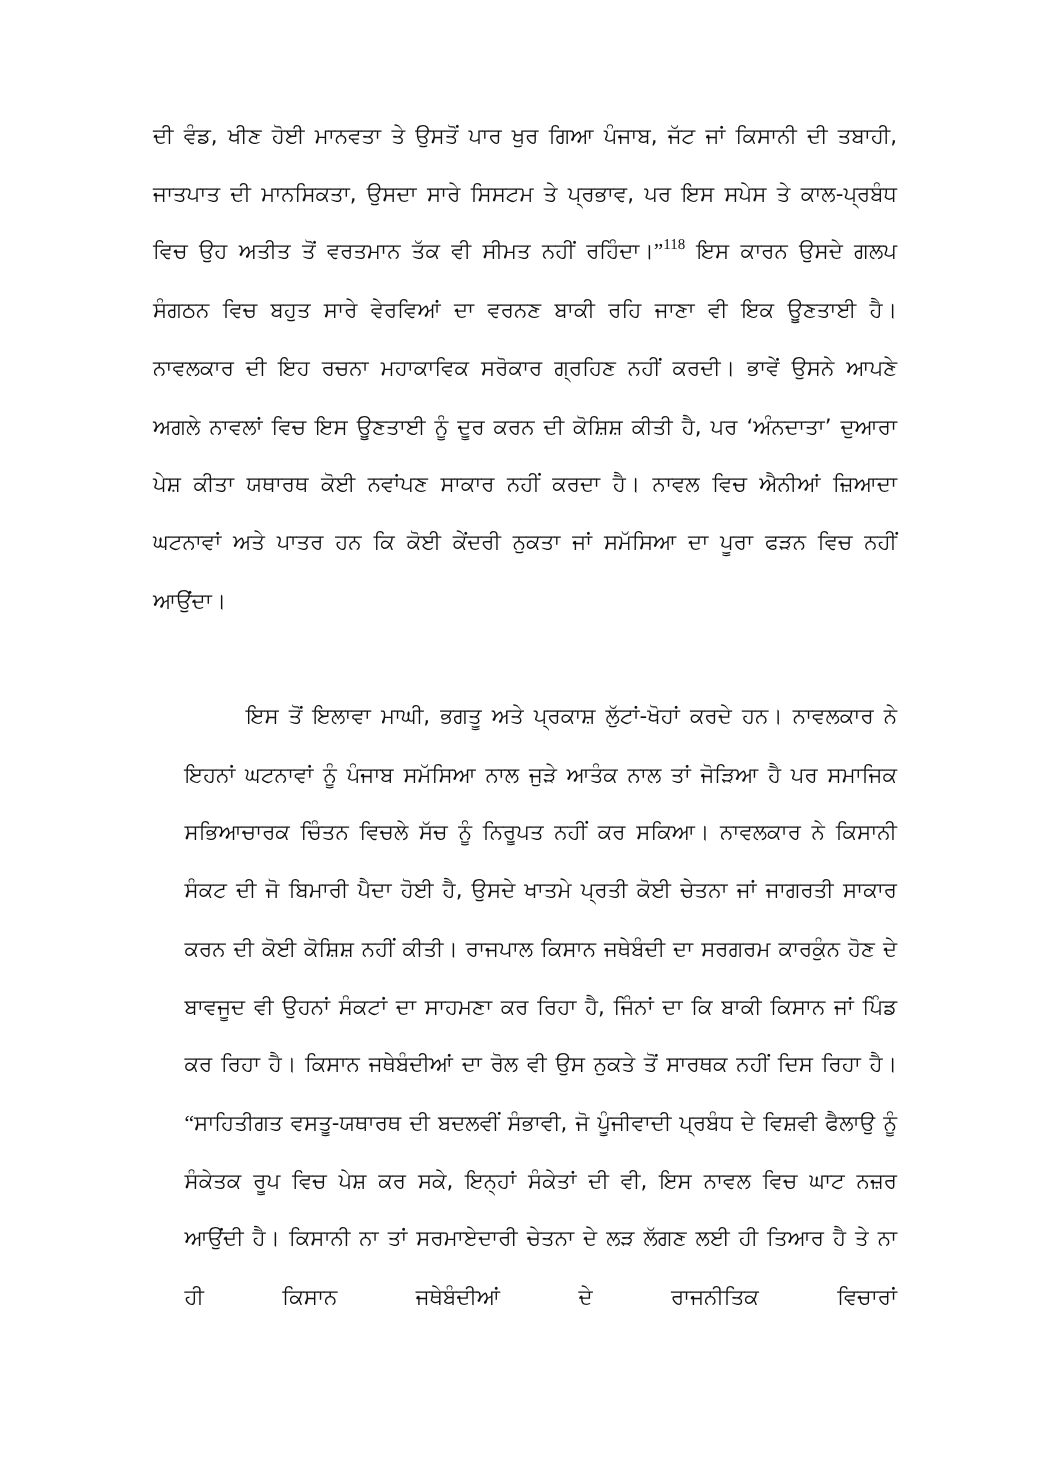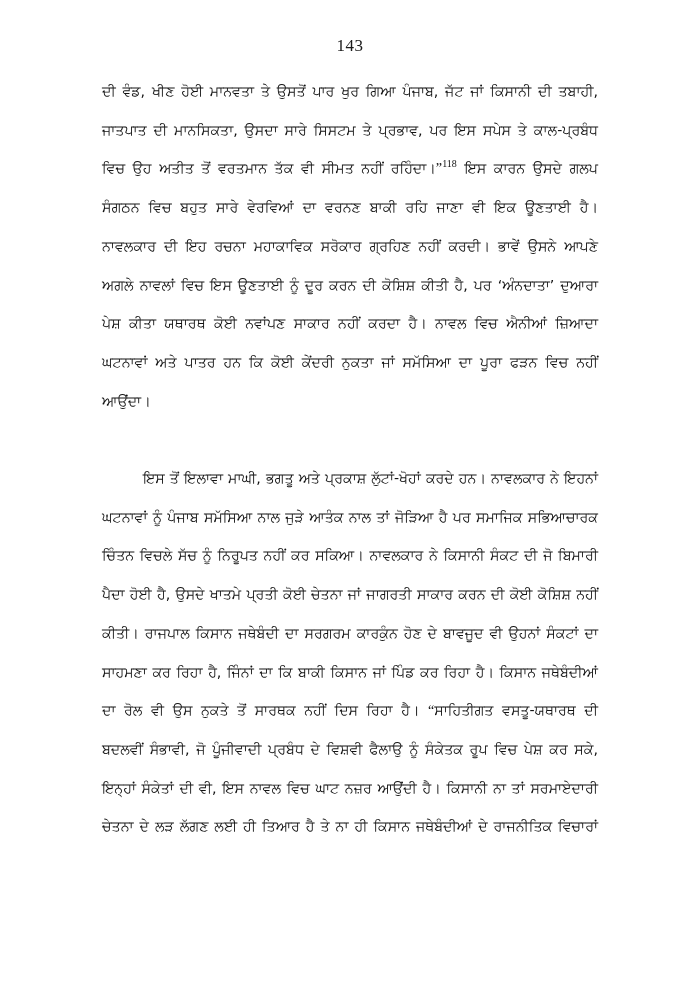--- a/index.html
+++ b/index.html
@@ -57,20 +57,21 @@
     letter-spacing: 0px;
     hyphens: none;
   }
 
   .para.indent {
     text-indent: 41px;
   }
 
   .para + .para {
     margin-top: 0;
+    margin-left: 21px;
   }
 
   
   .para:after {
     content: "";
     display: inline-block;
     width: 100%;
   }
 
   sup.footnote-ref {
@@ -83,21 +84,20 @@
 
   .quote-mark {
     font-family: "Liberation Serif", "DejaVu Serif", serif;
   }
 </style>
 </head>
 <body>
 
 <div id="page">
 
-  <div class="page-number">143</div>
 
   <div class="body-text">
 
     <p class="para"><span>ਦੀ ਵੰਡ, ਖੀਣ ਹੋਈ ਮਾਨਵਤਾ ਤੇ ਉਸਤੋਂ ਪਾਰ ਖੁਰ ਗਿਆ ਪੰਜਾਬ, ਜੱਟ ਜਾਂ ਕਿਸਾਨੀ ਦੀ ਤਬਾਹੀ, ਜਾਤਪਾਤ ਦੀ ਮਾਨਸਿਕਤਾ, ਉਸਦਾ ਸਾਰੇ ਸਿਸਟਮ ਤੇ ਪ੍ਰਭਾਵ, ਪਰ ਇਸ ਸਪੇਸ ਤੇ ਕਾਲ-ਪ੍ਰਬੰਧ ਵਿਚ ਉਹ ਅਤੀਤ ਤੋਂ ਵਰਤਮਾਨ ਤੱਕ ਵੀ ਸੀਮਤ ਨਹੀਂ ਰਹਿੰਦਾ।</span><span class="quote-mark">”</span><sup class="footnote-ref">118</sup> <span>ਇਸ ਕਾਰਨ ਉਸਦੇ ਗਲਪ ਸੰਗਠਨ ਵਿਚ ਬਹੁਤ ਸਾਰੇ ਵੇਰਵਿਆਂ ਦਾ ਵਰਨਣ ਬਾਕੀ ਰਹਿ ਜਾਣਾ ਵੀ ਇਕ ਊਣਤਾਈ ਹੈ। ਨਾਵਲਕਾਰ ਦੀ ਇਹ ਰਚਨਾ ਮਹਾਕਾਵਿਕ ਸਰੋਕਾਰ ਗ੍ਰਹਿਣ ਨਹੀਂ ਕਰਦੀ। ਭਾਵੇਂ ਉਸਨੇ ਆਪਣੇ ਅਗਲੇ ਨਾਵਲਾਂ ਵਿਚ ਇਸ ਊਣਤਾਈ ਨੂੰ ਦੂਰ ਕਰਨ ਦੀ ਕੋਸ਼ਿਸ਼ ਕੀਤੀ ਹੈ, ਪਰ ‘ਅੰਨਦਾਤਾ’ ਦੁਆਰਾ ਪੇਸ਼ ਕੀਤਾ ਯਥਾਰਥ ਕੋਈ ਨਵਾਂਪਣ ਸਾਕਾਰ ਨਹੀਂ ਕਰਦਾ ਹੈ। ਨਾਵਲ ਵਿਚ ਐਨੀਆਂ ਜ਼ਿਆਦਾ ਘਟਨਾਵਾਂ ਅਤੇ ਪਾਤਰ ਹਨ ਕਿ ਕੋਈ ਕੇਂਦਰੀ ਨੁਕਤਾ ਜਾਂ ਸਮੱਸਿਆ ਦਾ ਪੂਰਾ ਫੜਨ ਵਿਚ ਨਹੀਂ ਆਉਂਦਾ।</span></p>
 
     <p class="para indent"><span>ਇਸ ਤੋਂ ਇਲਾਵਾ ਮਾਘੀ, ਭਗਤੂ ਅਤੇ ਪ੍ਰਕਾਸ਼ ਲੁੱਟਾਂ-ਖੋਹਾਂ ਕਰਦੇ ਹਨ। ਨਾਵਲਕਾਰ ਨੇ ਇਹਨਾਂ ਘਟਨਾਵਾਂ ਨੂੰ ਪੰਜਾਬ ਸਮੱਸਿਆ ਨਾਲ ਜੁੜੇ ਆਤੰਕ ਨਾਲ ਤਾਂ ਜੋੜਿਆ ਹੈ ਪਰ ਸਮਾਜਿਕ ਸਭਿਆਚਾਰਕ ਚਿੰਤਨ ਵਿਚਲੇ ਸੱਚ ਨੂੰ ਨਿਰੂਪਤ ਨਹੀਂ ਕਰ ਸਕਿਆ। ਨਾਵਲਕਾਰ ਨੇ ਕਿਸਾਨੀ ਸੰਕਟ ਦੀ ਜੋ ਬਿਮਾਰੀ ਪੈਦਾ ਹੋਈ ਹੈ, ਉਸਦੇ ਖਾਤਮੇ ਪ੍ਰਤੀ ਕੋਈ ਚੇਤਨਾ ਜਾਂ ਜਾਗਰਤੀ ਸਾਕਾਰ ਕਰਨ ਦੀ ਕੋਈ ਕੋਸ਼ਿਸ਼ ਨਹੀਂ ਕੀਤੀ। ਰਾਜਪਾਲ ਕਿਸਾਨ ਜਥੇਬੰਦੀ ਦਾ ਸਰਗਰਮ ਕਾਰਕੁੰਨ ਹੋਣ ਦੇ ਬਾਵਜੂਦ ਵੀ ਉਹਨਾਂ ਸੰਕਟਾਂ ਦਾ ਸਾਹਮਣਾ ਕਰ ਰਿਹਾ ਹੈ, ਜਿੰਨਾਂ ਦਾ ਕਿ ਬਾਕੀ ਕਿਸਾਨ ਜਾਂ ਪਿੰਡ ਕਰ ਰਿਹਾ ਹੈ। ਕਿਸਾਨ ਜਥੇਬੰਦੀਆਂ ਦਾ ਰੋਲ ਵੀ ਉਸ ਨੁਕਤੇ ਤੋਂ ਸਾਰਥਕ ਨਹੀਂ ਦਿਸ ਰਿਹਾ ਹੈ।</span> <span class="quote-mark">“</span><span>ਸਾਹਿਤੀਗਤ ਵਸਤੂ-ਯਥਾਰਥ ਦੀ ਬਦਲਵੀਂ ਸੰਭਾਵੀ, ਜੋ ਪੂੰਜੀਵਾਦੀ ਪ੍ਰਬੰਧ ਦੇ ਵਿਸ਼ਵੀ ਫੈਲਾਉ ਨੂੰ ਸੰਕੇਤਕ ਰੂਪ ਵਿਚ ਪੇਸ਼ ਕਰ ਸਕੇ, ਇਨ੍ਹਾਂ ਸੰਕੇਤਾਂ ਦੀ ਵੀ, ਇਸ ਨਾਵਲ ਵਿਚ ਘਾਟ ਨਜ਼ਰ ਆਉਂਦੀ ਹੈ।</span> <span>ਕਿਸਾਨੀ ਨਾ ਤਾਂ ਸਰਮਾਏਦਾਰੀ ਚੇਤਨਾ ਦੇ ਲੜ ਲੱਗਣ ਲਈ ਹੀ ਤਿਆਰ ਹੈ ਤੇ ਨਾ ਹੀ ਕਿਸਾਨ ਜਥੇਬੰਦੀਆਂ ਦੇ ਰਾਜਨੀਤਿਕ ਵਿਚਾਰਾਂ</span></p>
 
   </div>
 </div>
 

